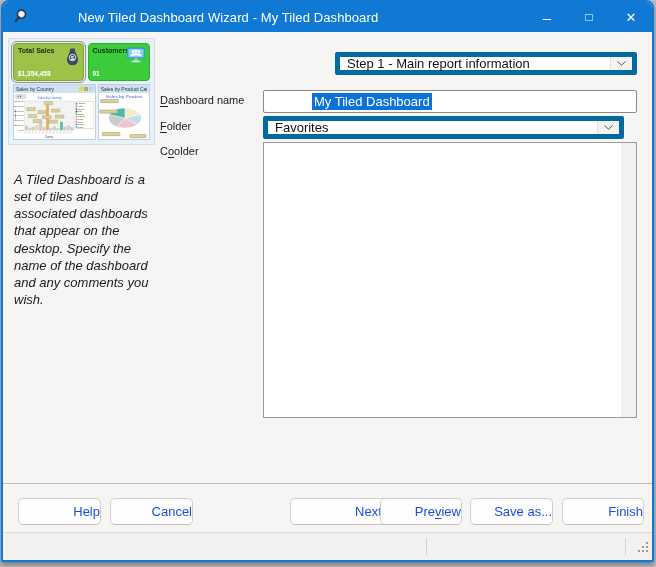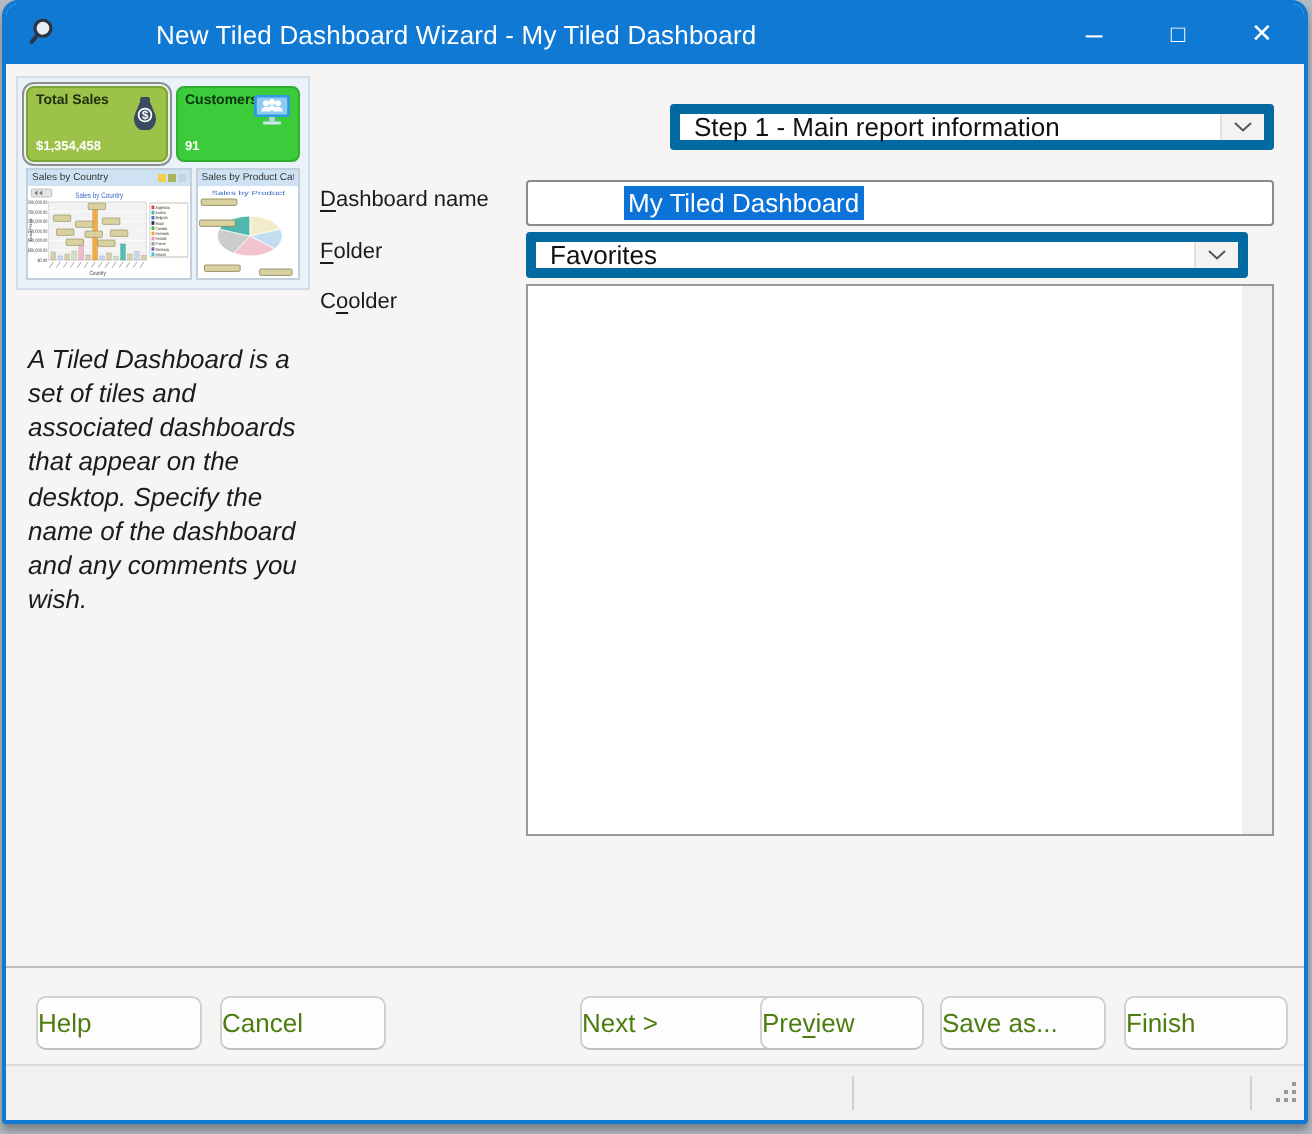--- a/index.html
+++ b/index.html
@@ -88,22 +88,22 @@
     position:absolute;box-sizing:border-box;background:#fff;
     border:1px solid #9a9a9a;display:flex;
   }
   .comments-content{flex:1 1 auto;}
   .scroll-track{width:15px;flex:0 0 auto;background:#f1f1f1;}
   
   .separator{position:absolute;left:0;right:0;top:481px;height:1px;background:#bdbdbd;}
   .btn{
     position:absolute;top:496px;height:27px;box-sizing:border-box;
     background:#fdfdfd;border:1px solid #d2d0ce;border-bottom-color:#c2c0be;
-    border-radius:5px;font-size:13px;color:#4d7c0f;
-    display:flex;align-items:center;justify-content:flex-start;white-space:nowrap;
+    border-radius:5px;font-size:13px;color:#1d4ed8;
+    display:flex;align-items:center;justify-content:flex-end;white-space:nowrap;
   }
   .statusbar{
     position:absolute;left:0;right:0;bottom:0;top:530px;
     background:#f2f1f0;border-top:1px solid #dcdbda;
   }
   .status-divider{position:absolute;top:5px;bottom:5px;width:1px;background:#d2d2d2;}
   .resize-grip{position:absolute;right:3px;bottom:3px;}
 </style>
 </head>
 <body>

